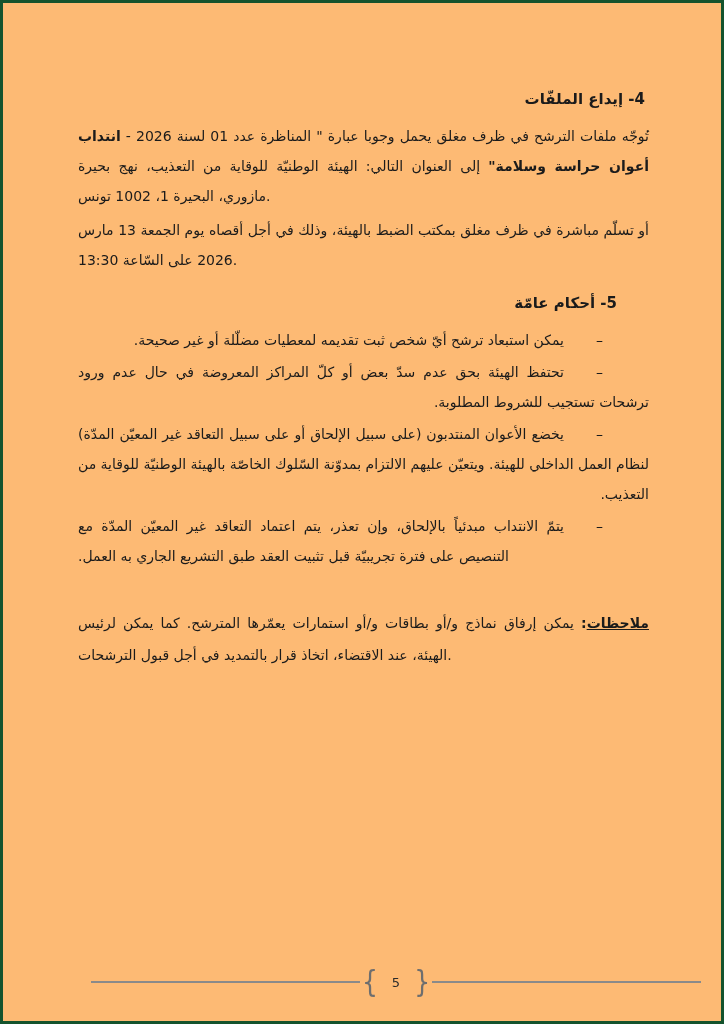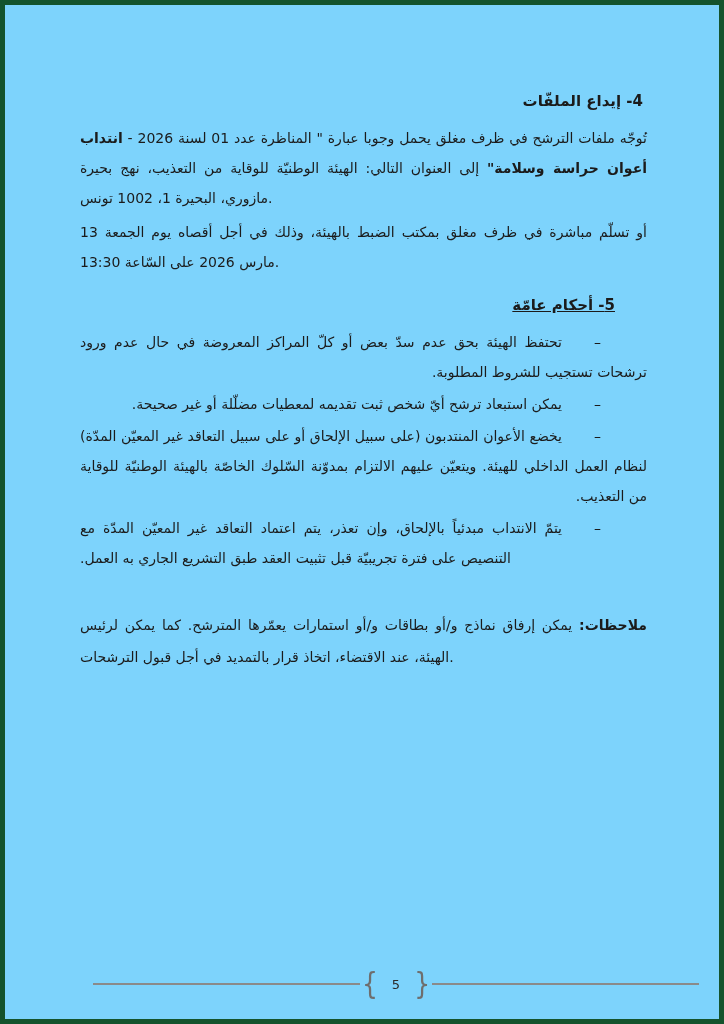--- a/index.html
+++ b/index.html
@@ -1,39 +1,39 @@
 <!DOCTYPE html>
 <html><head>
 <meta charset="utf-8">
 <style>
   html,body{margin:0;padding:0;background:#f6f6f6;}
   .page{
     position:relative;
     width:724px;height:1024px;
     margin:0 auto;
-    background:#7dd3fc;
-    border:5px solid #14532d;
+    background:#fdba74;
+    border:3px solid #14532d;
     box-sizing:border-box;
     font-family:"DejaVu Sans",sans-serif;
     color:#1b1b1b;
     overflow:hidden;
   }
   .content{
     position:absolute;
     top:84px;left:75px;right:72px;
   }
   .h-num{
     direction:rtl;
     text-align:right;
     font-weight:bold;
     font-size:15px;
     line-height:24px;
     margin:0 4px 10px 0;
   }
-  .h-num.h5{margin:16px 32px 10px 0;text-decoration:underline;}
+  .h-num.h5{margin:16px 32px 10px 0;}
   p.body{
     direction:ltr;
     text-align:justify;
     font-size:14px;
     line-height:30px;
     margin:4px 0 2px 0;
   }
   p.bullet{
     direction:rtl;
     text-align:justify;
@@ -48,21 +48,21 @@
   .dash{display:inline;}
   .tab{display:inline-block;width:32px;}
   p.notes{
     direction:ltr;
     text-align:justify;
     text-align-last:left;
     font-size:14px;
     line-height:32px;
     margin:36px 0 0 0;
   }
-  .notes-label{font-weight:bold;}
+  .notes-label{font-weight:bold;text-decoration:underline;}
   .notes-sep{font-weight:bold;}
   .footer{
     position:absolute;
     top:962px;left:88px;right:20px;
     height:34px;
     display:flex;
     align-items:center;
   }
   .rule{flex:1;height:1.5px;background:#8a8a8a;}
   .brace{
@@ -88,23 +88,23 @@
 
     <div class="h-num">4- إيداع الملفّات</div>
 
     <p class="body"><span>تُوجّه ملفات الترشح في ظرف مغلق يحمل وجوبا عبارة " المناظرة عدد 01 لسنة 2026 - </span><span style="font-weight:bold">انتداب أعوان حراسة وسلامة"</span><span> إلى العنوان التالي:  الهيئة الوطنيّة للوقاية من التعذيب، نهج بحيرة مازوري، البحيرة 1، 1002 تونس.</span></p>
 
     <p class="body">أو تسلّم مباشرة في ظرف مغلق بمكتب الضبط بالهيئة، وذلك في أجل أقصاه يوم الجمعة 13 مارس 2026 على السّاعة 13:30.</p>
 
 
     <div class="h-num h5">5- أحكام عامّة</div>
 
+    <p class="bullet last-right"><span class="dash">–</span><span class="tab"></span><span>يمكن استبعاد ترشح أيّ شخص ثبت تقديمه لمعطيات مضلّلة أو غير صحيحة.</span></p>
+
     <p class="bullet last-right"><span class="dash">–</span><span class="tab"></span><span>تحتفظ الهيئة بحق عدم سدّ بعض أو كلّ المراكز المعروضة في حال عدم ورود ترشحات تستجيب للشروط المطلوبة.</span></p>
-
-    <p class="bullet last-right"><span class="dash">–</span><span class="tab"></span><span>يمكن استبعاد ترشح أيّ شخص ثبت تقديمه لمعطيات مضلّلة أو غير صحيحة.</span></p>
 
     <p class="bullet last-right"><span class="dash">–</span><span class="tab"></span><span>يخضع الأعوان المنتدبون (على سبيل الإلحاق أو على سبيل التعاقد غير المعيّن المدّة) لنظام العمل الداخلي للهيئة. ويتعيّن عليهم الالتزام بمدوّنة السّلوك الخاصّة بالهيئة الوطنيّة للوقاية من التعذيب.</span></p>
 
     <p class="bullet last-left"><span class="dash">–</span><span class="tab"></span><span>يتمّ الانتداب مبدئياً بالإلحاق، وإن تعذر، يتم اعتماد التعاقد غير المعيّن المدّة مع التنصيص على فترة تجريبيّة قبل تثبيت العقد طبق التشريع الجاري به العمل.</span></p>
 
 
     <p class="notes"><span class="notes-label">ملاحظات</span><span class="notes-sep">:</span><span> يمكن إرفاق نماذج و/أو بطاقات و/أو استمارات يعمّرها المترشح. كما يمكن لرئيس الهيئة، عند الاقتضاء، اتخاذ قرار بالتمديد في أجل قبول الترشحات.</span></p>
 
   </div>
 

